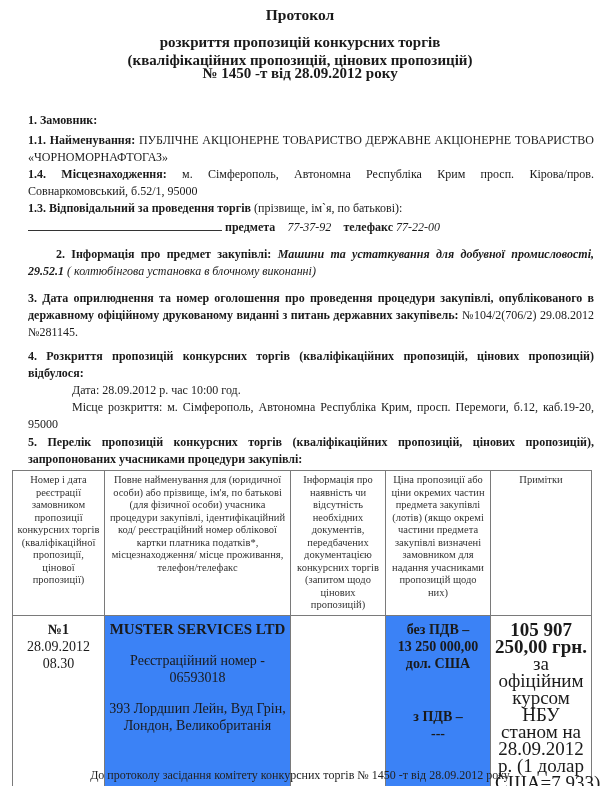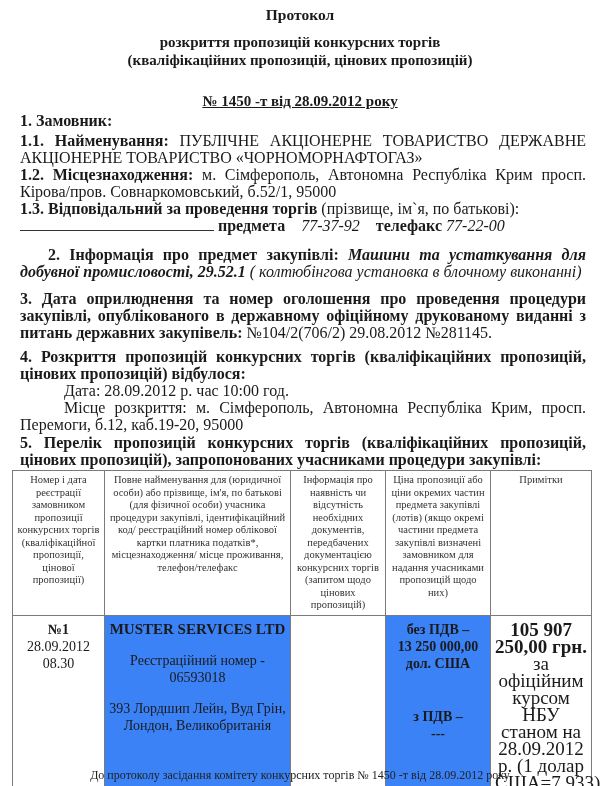--- a/index.html
+++ b/index.html
@@ -5,21 +5,21 @@
   html, body { margin: 0; padding: 0; background: #ffffff; }
   body {
     width: 600px; height: 786px; overflow: hidden; position: relative;
     font-family: "Liberation Serif", "DejaVu Serif", serif;
     color: #1a1a1a;
   }
   .page { position: absolute; left: 0; top: 0; width: 600px; height: 614px; }
   .b { font-weight: bold; }
   .i { font-style: italic; }
   .title { position: absolute; left: 0; width: 600px; text-align: center; font-weight: bold; font-size: 15px; }
-  .para { position: absolute; left: 20px; width: 566px; font-size: 16px; line-height: 17px; text-align: justify; }
+  .para { position: absolute; left: 28px; width: 566px; font-size: 12px; line-height: 17px; text-align: justify; }
   .indent { padding-left: 28px; }
   .blank { display: inline-block; width: 194px; border-bottom: 1px solid #333; height: 13px; vertical-align: baseline; }
   table.offers {
     position: absolute; left: 12px; top: 470px; width: 579px;
     border-collapse: collapse; font-size: 10.5px; table-layout: fixed;
   }
   table.offers td {
     border: 1px solid #7a7a7a; vertical-align: top; text-align: center; padding: 3px 4px;
     line-height: 12.5px; color: #333;
   }
@@ -32,29 +32,29 @@
   .bigname { font-size: 15px; font-weight: bold; }
 </style>
 </head>
 <body>
 
 <div class="page">
 
   <div class="title" style="top:6px;font-size:15.5px;">Протокол</div>
   <div class="title" style="top:34px;">розкриття пропозицій конкурсних торгів</div>
   <div class="title" style="top:52px;">(кваліфікаційних пропозицій, цінових пропозицій)</div>
-  <div class="title" style="top:93px;text-decoration:underline;">№  1450 -т від  28.09.2012 року</div>
+  <div class="title" style="top:65px;">№  1450 -т від  28.09.2012 року</div>
 
   <div class="para b" style="top:112px;">1. Замовник:</div>
   <div class="para" style="top:132px;">
     <span class="b">1.1.  Найменування:</span>
     <span>ПУБЛІЧНЕ АКЦІОНЕРНЕ ТОВАРИСТВО ДЕРЖАВНЕ АКЦІОНЕРНЕ ТОВАРИСТВО «ЧОРНОМОРНАФТОГАЗ»</span>
   </div>
   <div class="para" style="top:166px;">
-    <span class="b">1.2.  Місцезнаходження:</span>
+    <span class="b">1.4.  Місцезнаходження:</span>
     <span>м. Сімферополь, Автономна Республіка Крим просп. Кірова/пров. Совнаркомовський, б.52/1, 95000</span>
   </div>
   <div class="para" style="top:200px;">
     <span class="b">1.3.  Відповідальний за проведення торгів</span>
     <span>(прізвище, ім`я, по батькові):</span><br>
     <span class="blank"></span>
     <span class="b">предмета</span>
     &nbsp;&nbsp;&nbsp;<span class="i">77-37-92</span>
     &nbsp;&nbsp;&nbsp;<span class="b">телефакс</span>
     <span class="i">77-22-00</span>

